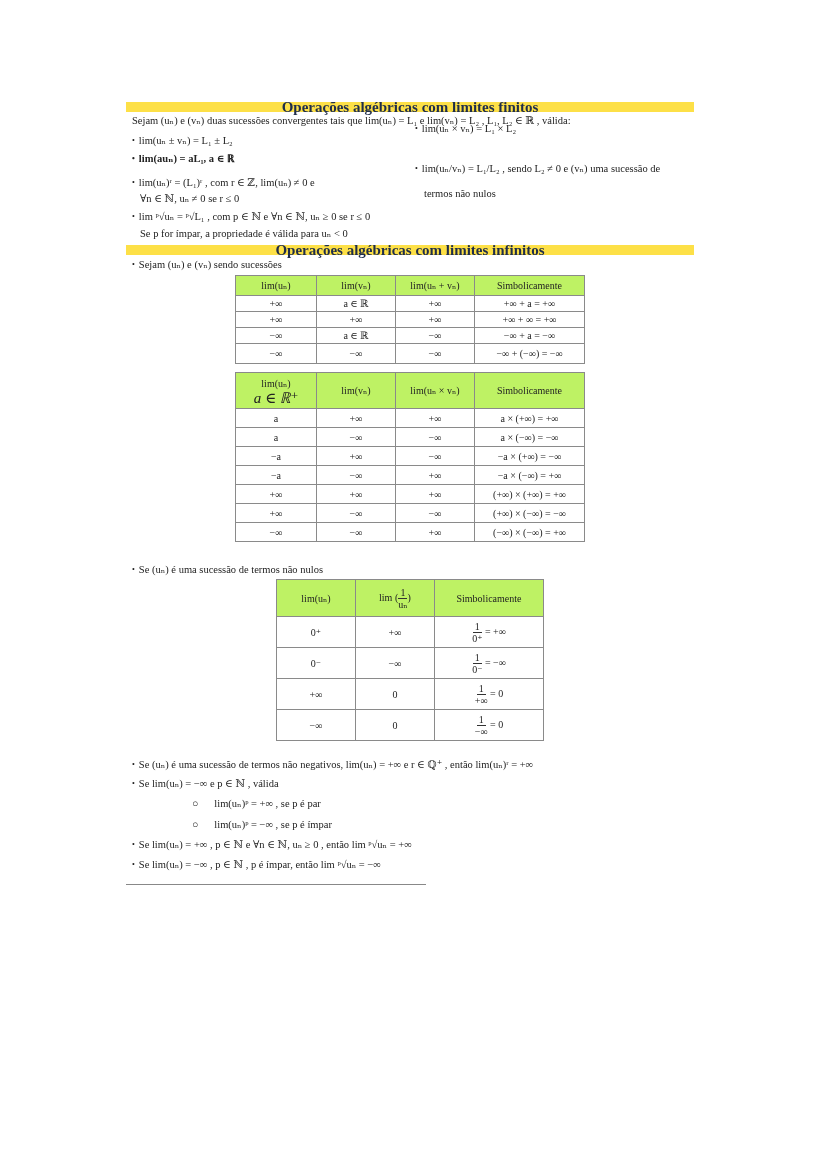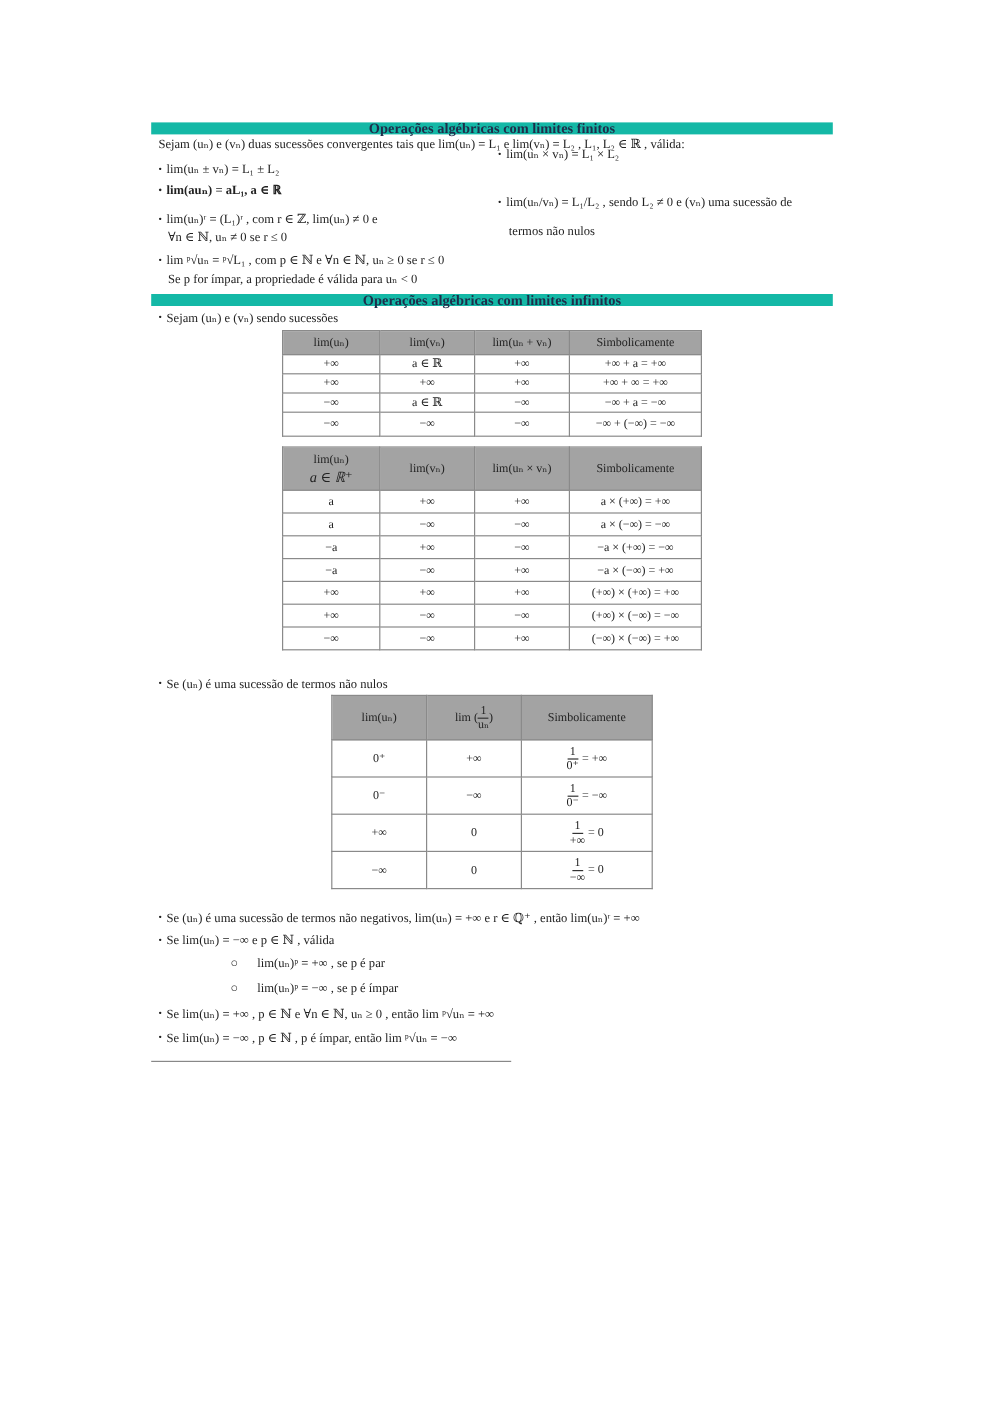--- a/index.html
+++ b/index.html
@@ -1,22 +1,22 @@
 <!DOCTYPE html>
 <html><head>
 <meta charset="utf-8">
 <style>
   html,body{margin:0;padding:0;background:#fff;}
   body{width:828px;height:1169px;position:relative;font-family:"Liberation Serif","DejaVu Serif",serif;color:#222;font-size:10.5px;overflow:hidden;}
-  .band{position:absolute;left:126px;width:568px;height:10px;background:#14b8a6;text-align:center;font-weight:bold;font-size:12px;line-height:10px;color:#1f2d4a;}
+  .band{position:absolute;left:126px;width:568px;height:10px;background:#fde047;text-align:center;font-weight:bold;font-size:15px;line-height:10px;color:#1f2d4a;}
   .line{position:absolute;white-space:nowrap;line-height:14px;}
   .b{font-size:8px;margin-right:4px;vertical-align:1px;}
   table.t{position:absolute;border-collapse:collapse;font-size:10px;}
   table.t td,table.t th{border:1px solid #8a8a8a;text-align:center;padding:0;font-weight:normal;}
-  table.t th{background:#a3a3a3;}
+  table.t th{background:#bef264;}
   .frac{display:inline-flex;flex-direction:column;align-items:center;vertical-align:middle;line-height:11px;font-size:10px;}
   .frac .n{border-bottom:1px solid #333;padding:0 2px;}
   .hr{position:absolute;left:126px;top:884px;width:300px;height:1px;background:#888;}
 </style>
 </head>
 <body>
 
 <div class="band" style="top:102px;">Operações algébricas com limites finitos</div>
 <div class="line" style="left:132px;top:114px;">Sejam (uₙ) e (vₙ) duas sucessões convergentes tais que lim(uₙ) = L₁ e lim(vₙ) = L₂ ,  L₁, L₂ ∈ ℝ , válida:</div>
 
@@ -67,21 +67,21 @@
         <td>−∞ + (−∞) = −∞</td>
       </tr>
 </tbody>
   </table>
 
 <table class="t" style="left:235px;top:372px;width:350px;">
   <tbody>
       <tr style="height:36px;">
     <th style="width:80px;line-height:14px;">
           <div>lim(uₙ)</div>
-          <div style="font-size:12px;font-style:italic;">a ∈ ℝ⁺</div>
+          <div style="font-size:15px;font-style:italic;">a ∈ ℝ⁺</div>
         </th>
     <th style="width:78px;">lim(vₙ)</th>
     <th style="width:78px;">lim(uₙ × vₙ)</th>
     <th>Simbolicamente</th>
   </tr>
   <tr style="height:19px;">
         <td>a</td>
         <td>+∞</td>
         <td>+∞</td>
         <td>a × (+∞) = +∞</td>

